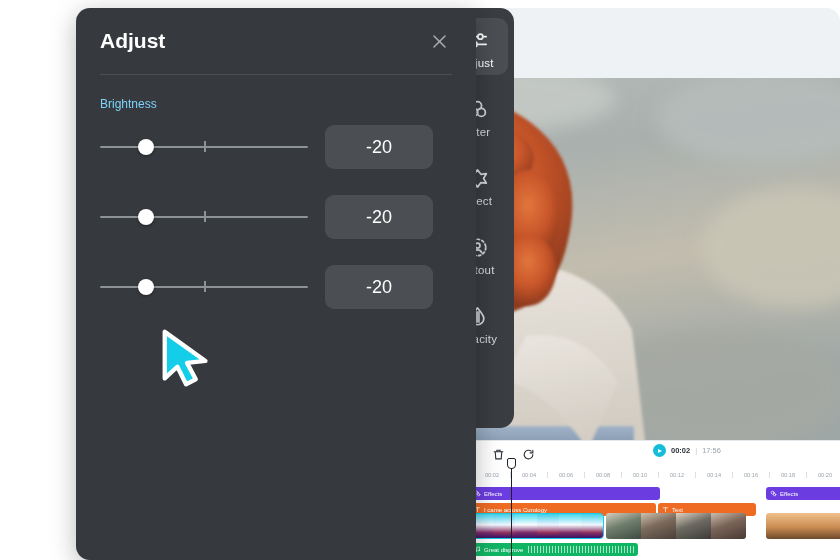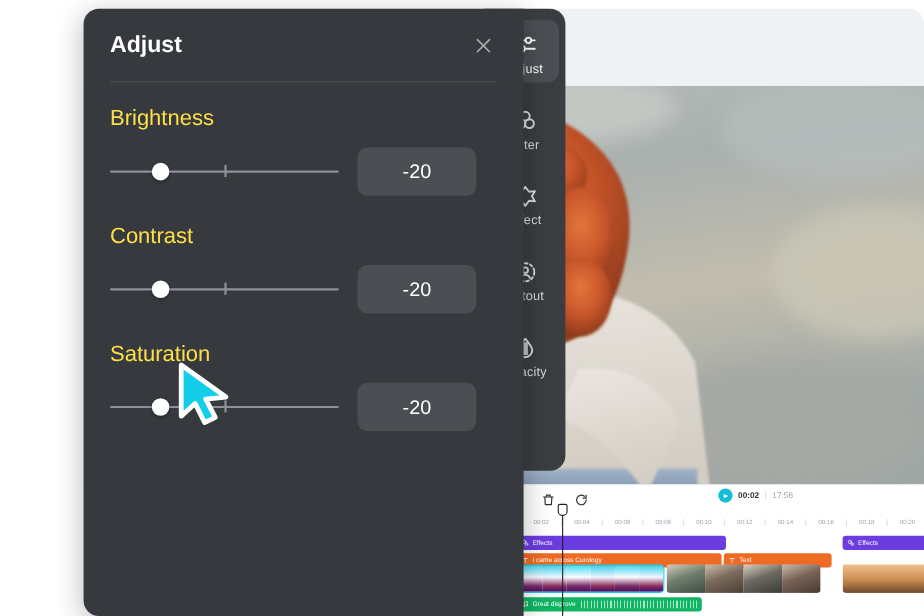--- a/index.html
+++ b/index.html
@@ -137,21 +137,21 @@
     justify-content:space-between;
   }
   #panel-title{ font-size:21px; font-weight:bold; color:#ffffff; }
   #close-icon{
     width:26px;height:26px; cursor:pointer;
     display:flex;align-items:center;justify-content:center;
   }
   #close-icon svg{ width:19px;height:19px; color:#a9adb1; }
   #panel-divider{ height:1px; background:#4c4f53; margin-bottom:22px; }
 
-  .ctl-label{ font-size:20px; color:#fde047; margin-bottom:14px; }
+  .ctl-label{ font-size:12px; color:#7dd3fc; margin-bottom:14px; }
   .ctl-row{ display:flex; align-items:center; margin-bottom:26px; }
   .slider{ position:relative; width:208px; height:20px; flex:0 0 auto; }
   .slider-track{
     position:absolute; left:0; top:9px; width:100%; height:2px;
     background:#8d9297; border-radius:1px;
   }
   .slider-centertick{
     position:absolute; left:50%; top:4px; width:2px; height:11px;
     background:#8d9297;
   }
@@ -496,32 +496,30 @@
         <div class="ctl-row">
           <div class="slider">
             <div class="slider-track"></div>
             <div class="slider-centertick"></div>
             <div class="slider-knob" style="left:calc(22% - 8px)"></div>
           </div>
           <div class="val-box">-20</div>
         </div>
       </div>
       <div>
-        <div class="ctl-label">Contrast</div>
         <div class="ctl-row">
           <div class="slider">
             <div class="slider-track"></div>
             <div class="slider-centertick"></div>
             <div class="slider-knob" style="left:calc(22% - 8px)"></div>
           </div>
           <div class="val-box">-20</div>
         </div>
       </div>
       <div>
-        <div class="ctl-label">Saturation</div>
         <div class="ctl-row">
           <div class="slider">
             <div class="slider-track"></div>
             <div class="slider-centertick"></div>
             <div class="slider-knob" style="left:calc(22% - 8px)"></div>
           </div>
           <div class="val-box">-20</div>
         </div>
       </div>
     </div>

